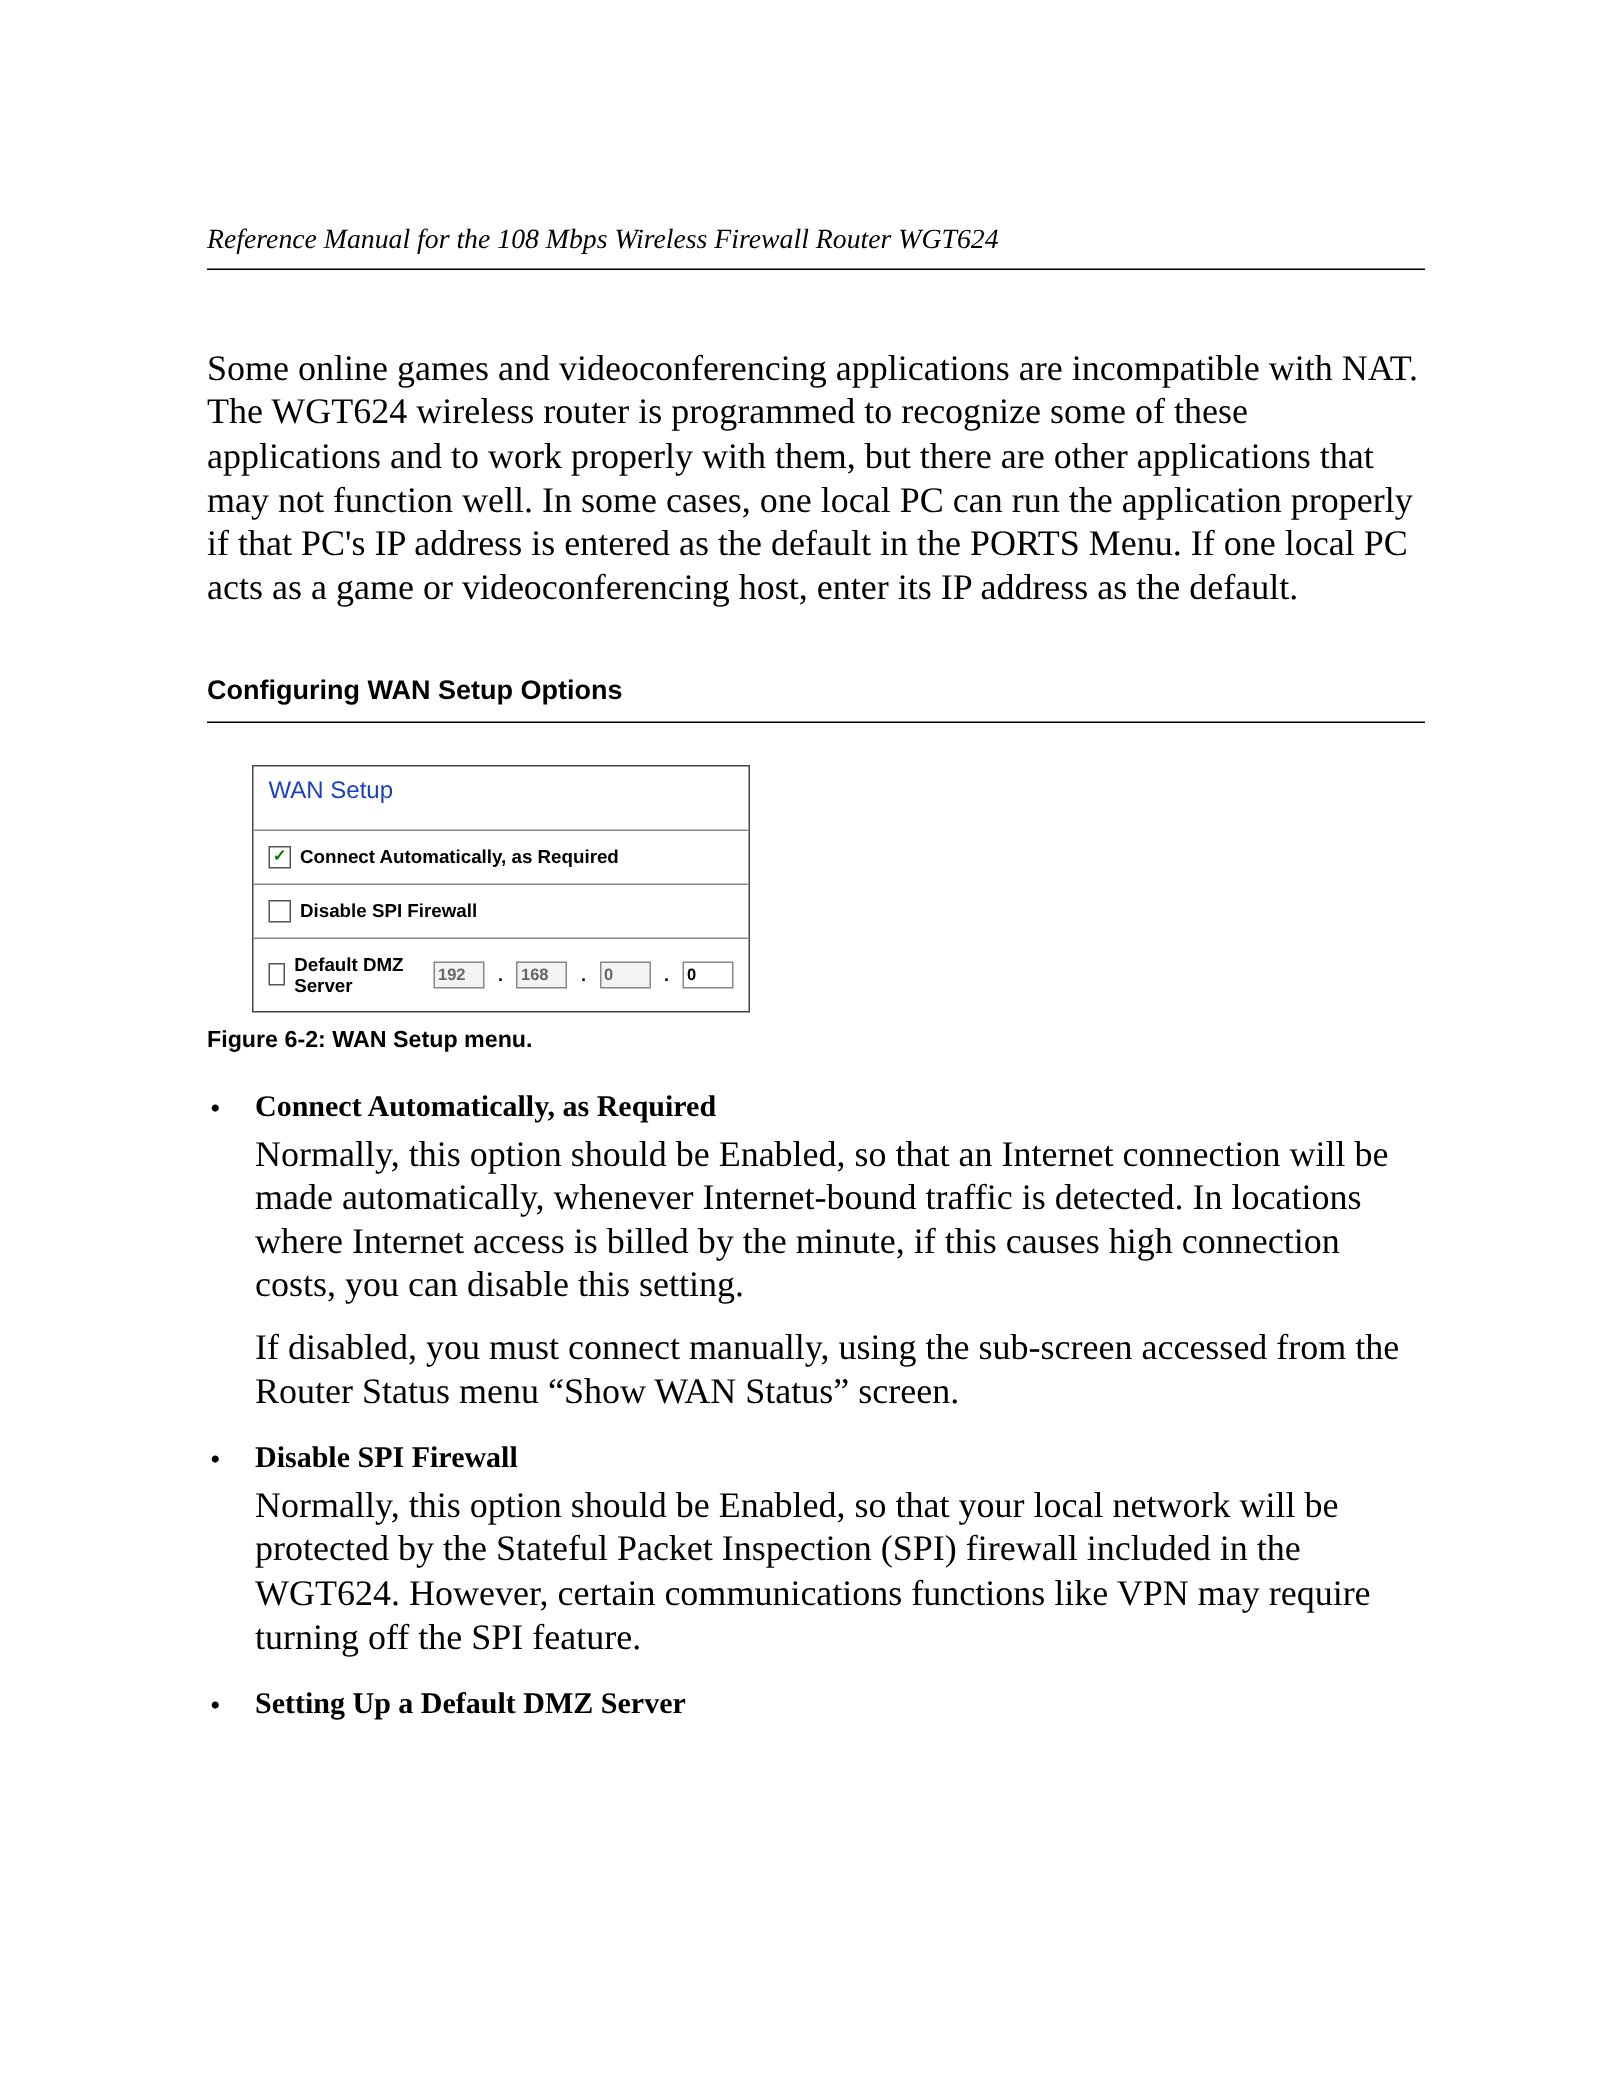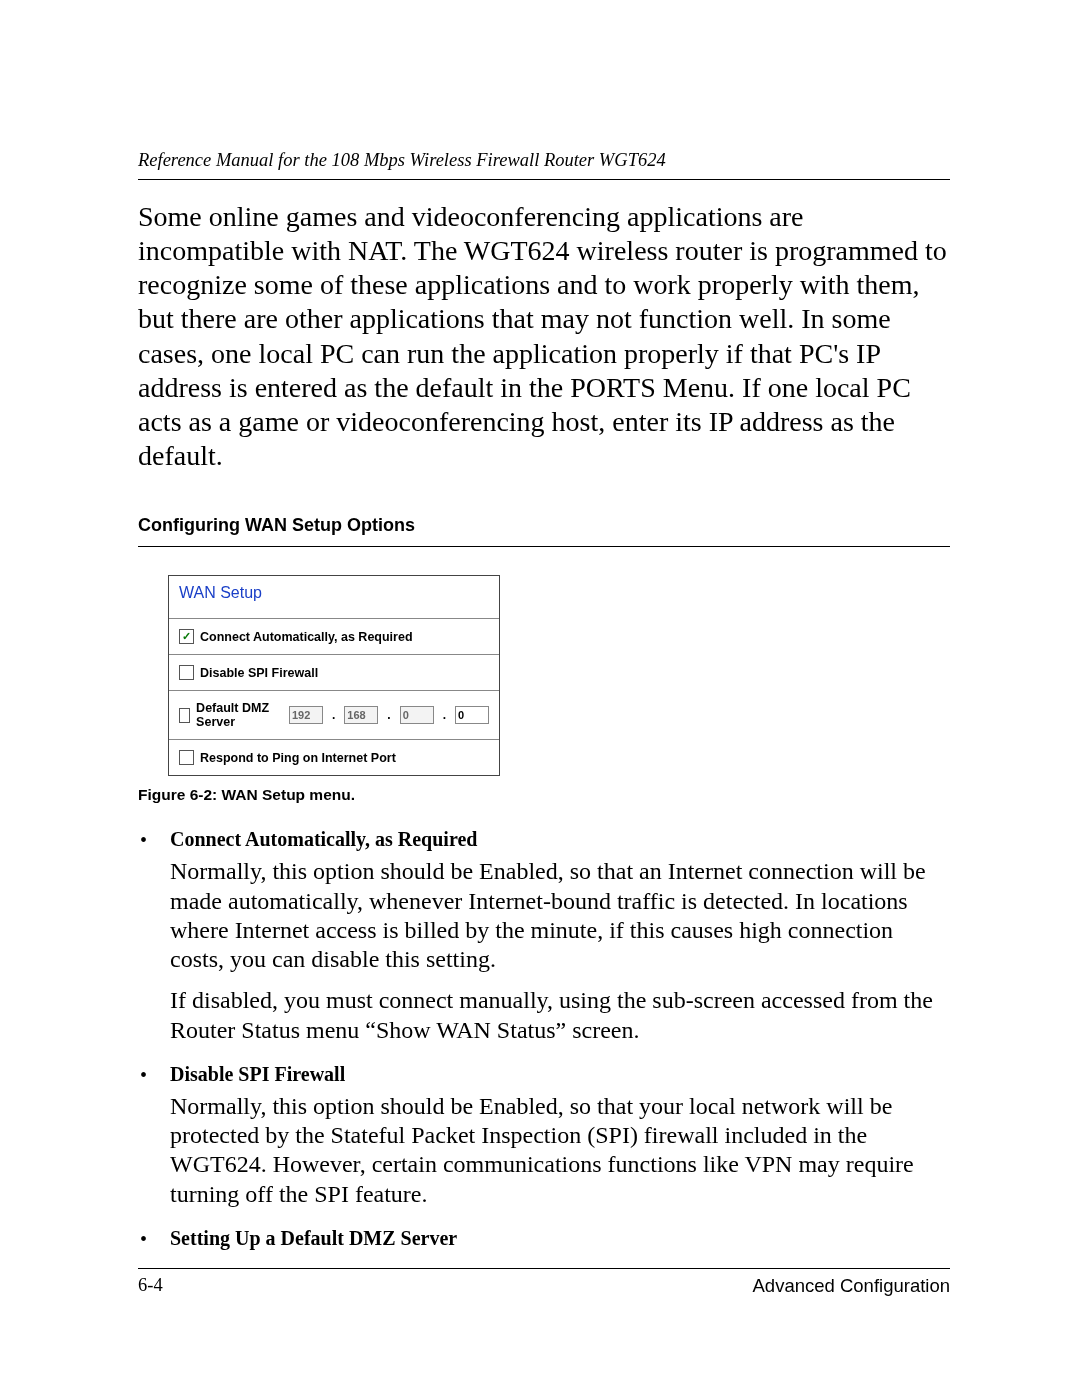--- a/index.html
+++ b/index.html
@@ -13,24 +13,24 @@
     position: relative;
   }
   .page {
     padding: 150px 130px 0 138px;
   }
   .running-header {
     font-style: italic;
     font-size: 18.5px;
     border-bottom: 1.5px solid #000;
     padding-bottom: 8px;
-    margin-bottom: 20px;
+    margin-bottom: 52px;
   }
   .intro-para {
-    font-size: 28px;
+    font-size: 24px;
     line-height: 1.22;
     margin-bottom: 42px;
     text-align: left;
   }
   .section-heading {
     font-family: Arial, Helvetica, sans-serif;
     font-weight: bold;
     font-size: 18px;
     border-bottom: 1.5px solid #000;
     padding-bottom: 10px;
@@ -197,24 +197,20 @@
           <span class="ip-oct">192</span>
           <span class="ip-dot">.</span>
           <span class="ip-oct">168</span>
           <span class="ip-dot">.</span>
           <span class="ip-oct">0</span>
           <span class="ip-dot">.</span>
           <span class="ip-oct editable">0</span>
         </span>
       </div>
 
-      <div class="wan-row">
-        <span class="chk"></span>
-        <span>Respond to Ping on Internet Port</span>
-      </div>
     </div>
   </div>
 
   <div class="figure-caption">Figure 6-2:  WAN Setup menu.</div>
 
   <div class="bullets">
 
     <div class="bullet-item">
       <div class="bullet-mark">•</div>
       <div class="bullet-content">
@@ -234,18 +230,14 @@
 
     <div class="bullet-item">
       <div class="bullet-mark">•</div>
       <div class="bullet-content">
         <div class="bullet-head">Setting Up a Default DMZ Server</div>
       </div>
     </div>
 
   </div>
 
-  <div class="footer-rule">
-    <span class="left">6-4</span>
-    <span>Advanced Configuration</span>
-  </div>
 
 </div>
 
 </body></html>

